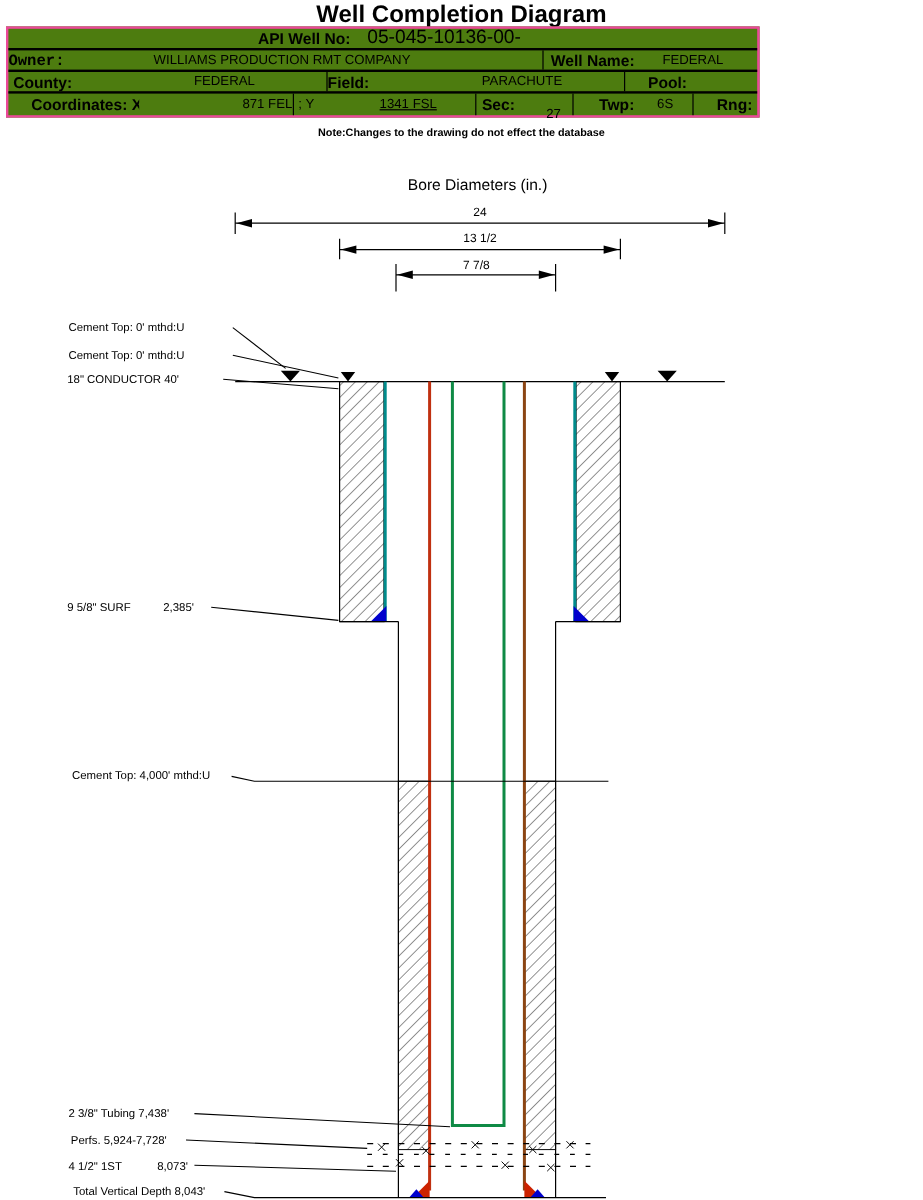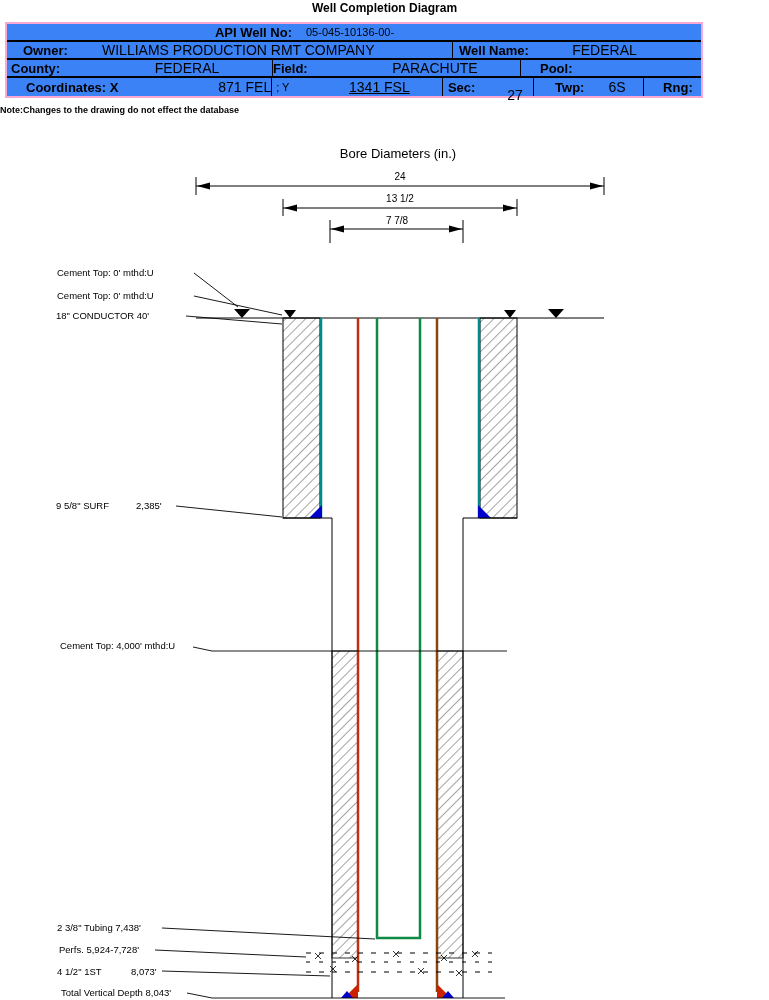--- a/index.html
+++ b/index.html
@@ -1,33 +1,33 @@
 <!DOCTYPE html>
 <html><head>
 <meta charset="utf-8">
 <style>
   * { margin:0; padding:0; box-sizing:border-box; }
   html,body { background:#fff; }
   body { font-family:"Liberation Sans", sans-serif; color:#000; }
   .page { position:relative; width:769px; height:1000px; background:#fff; overflow:hidden; }
 
   .main-title { position:absolute; top:1px; left:0; width:100%; text-align:center;
-                font-size:12px; font-weight:bold; }
-
-  .hdr-table { position:absolute; top:22px; left:5px; width:698px; border:2px solid #f9a8d4; background:#3b82f6; }
+                font-size:20px; font-weight:bold; }
+
+  .hdr-table { position:absolute; top:22px; left:5px; width:628px; border:2px solid #ec4899; background:#4d7c0f; }
   .hdr-row { display:flex; align-items:center; height:18px; border-bottom:2px solid #000; }
   .hdr-row:last-child { border-bottom:none; }
-  .cell { font-size:14px; white-space:nowrap; overflow:hidden; }
+  .cell { font-size:11px; white-space:nowrap; overflow:hidden; }
   .lbl  { font-weight:bold; font-size:13px; }
   .vdiv { border-left:1px solid #000; align-self:stretch; display:flex; align-items:center; }
 
   .c-api-lbl { width:285px; text-align:right; }
-  .c-api-val { flex:1; padding-left:14px; font-size:11px; }
-
-  .c-owner-lbl { width:95px; padding-left:16px; }
+  .c-api-val { flex:1; padding-left:14px; font-size:16px; }
+
+  .c-owner-lbl { width:95px; padding-left:0;font-family:Liberation Mono, monospace; }
   .c-owner-val { width:350px; text-align:center; padding-right:84px; }
   .c-wn-lbl    { width:100px; padding-left:6px; }
   .c-wn-val    { flex:1; text-align:center; padding-right:44px; }
 
   .c-county-lbl { width:95px; padding-left:4px; }
   .c-county-val { width:170px; text-align:center; }
   .c-field-lbl  { width:78px; padding-left:0; }
   .c-field-val  { width:170px; text-align:center; }
   .c-pool-lbl   { width:70px; padding-left:19px; }
   .c-pool-val   { flex:1; }
@@ -36,21 +36,21 @@
   .c-x-val     { width:152px; text-align:right; }
   .c-y-lbl     { width:48px; padding-left:4px; font-size:11px; }
   .c-y-val     { width:132px; text-align:center;text-decoration:underline; }
   .c-sec-lbl   { width:58px; padding-left:5px; }
   .c-sec-val   { width:38px; text-align:center;margin-top:16px; }
   .c-twp-lbl   { width:60px; padding-left:21px; }
   .c-twp-val   { width:55px; text-align:center; }
   .c-rng-lbl   { width:60px; padding-left:19px; }
   .c-rng-val   { flex:1; text-align:right; }
 
-  .note { position:absolute; top:105px; left:0; width:100%; 
+  .note { position:absolute; top:105px; left:0; width:100%; text-align:center;
           font-size:9px; font-weight:bold; }
 
   svg.diagram { position:absolute; top:0; left:0; }
   svg text { font-family:"Liberation Sans", sans-serif; fill:#000; }
   .ann { font-size:9.5px; }
   .dim { font-size:10px; }
 </style>
 </head>
 <body>
 

